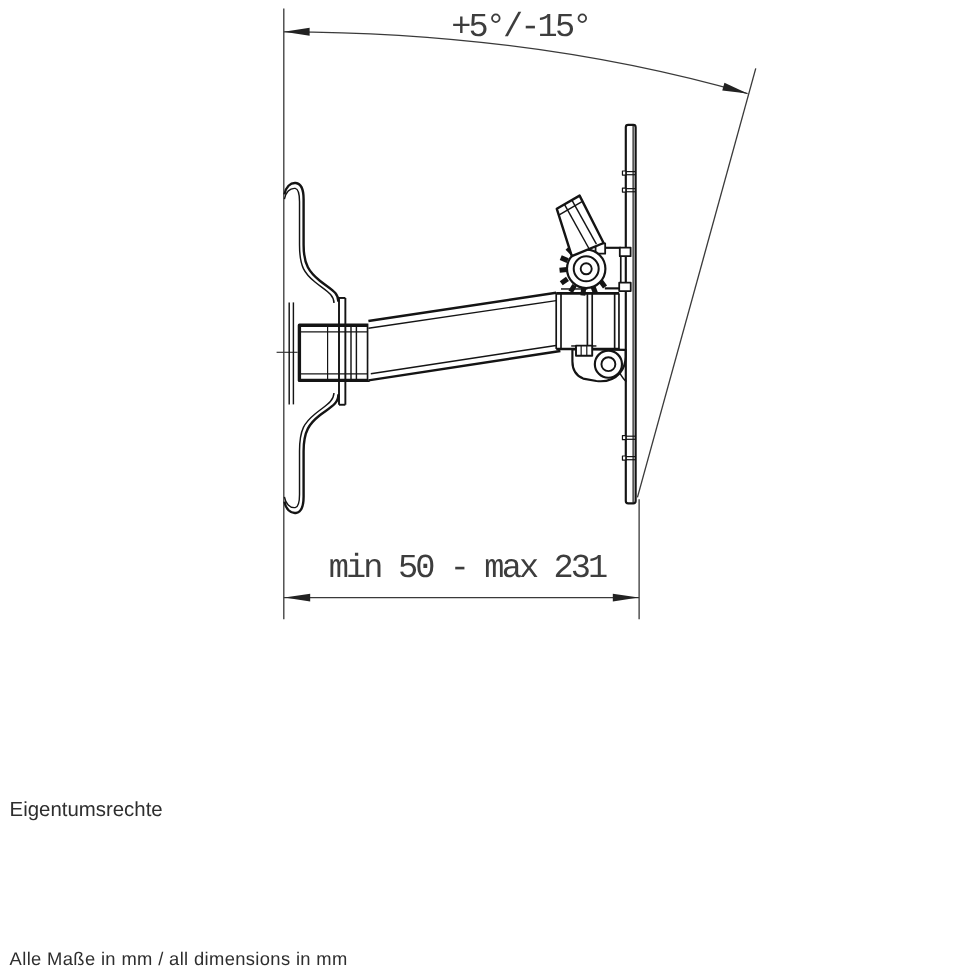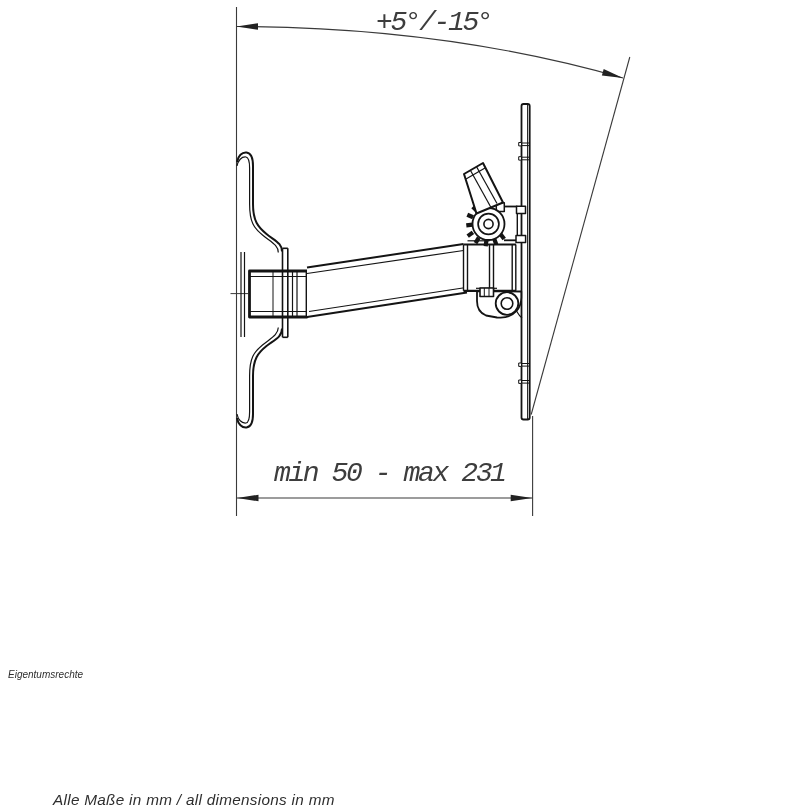--- a/index.html
+++ b/index.html
@@ -1,23 +1,23 @@
 <!DOCTYPE html>
 <html><head>
 <meta charset="utf-8">
 <style>
   html,body{margin:0;padding:0;background:#fff;}
   #stage{position:relative;width:808px;height:808px;background:#fff;overflow:hidden;
-         font-family:"Liberation Sans",sans-serif;font-style:italic;}
+         font-family:"Liberation Sans",sans-serif;}
   #drawing{position:absolute;left:0;top:0;}
   .dimtext{font-family:"Liberation Mono","DejaVu Sans Mono",monospace;fill:#3d3d3d;}
-  .legal{position:absolute;left:8px;color:#2e2e2e;font-size:10px;line-height:17.6px;
+  .legal{position:absolute;left:8px;color:#2e2e2e;font-size:17px;line-height:17.6px;
          white-space:nowrap;letter-spacing:0px;}
   .units{position:absolute;left:8px;color:#2e2e2e;font-size:15.3px;letter-spacing:0.3px;
-         white-space:nowrap;margin-left:45px;}
+         white-space:nowrap;}
 </style>
 </head>
 <body>
 
 <div id="stage">
 
   <svg id="drawing" width="808" height="808" viewBox="0 0 808 808" fill="none" stroke-linecap="butt" stroke-linejoin="round">
 
     <g stroke="#3a3a3a" stroke-width="1.1">
       <line x1="236.5" y1="7" x2="236.5" y2="516"></line>

